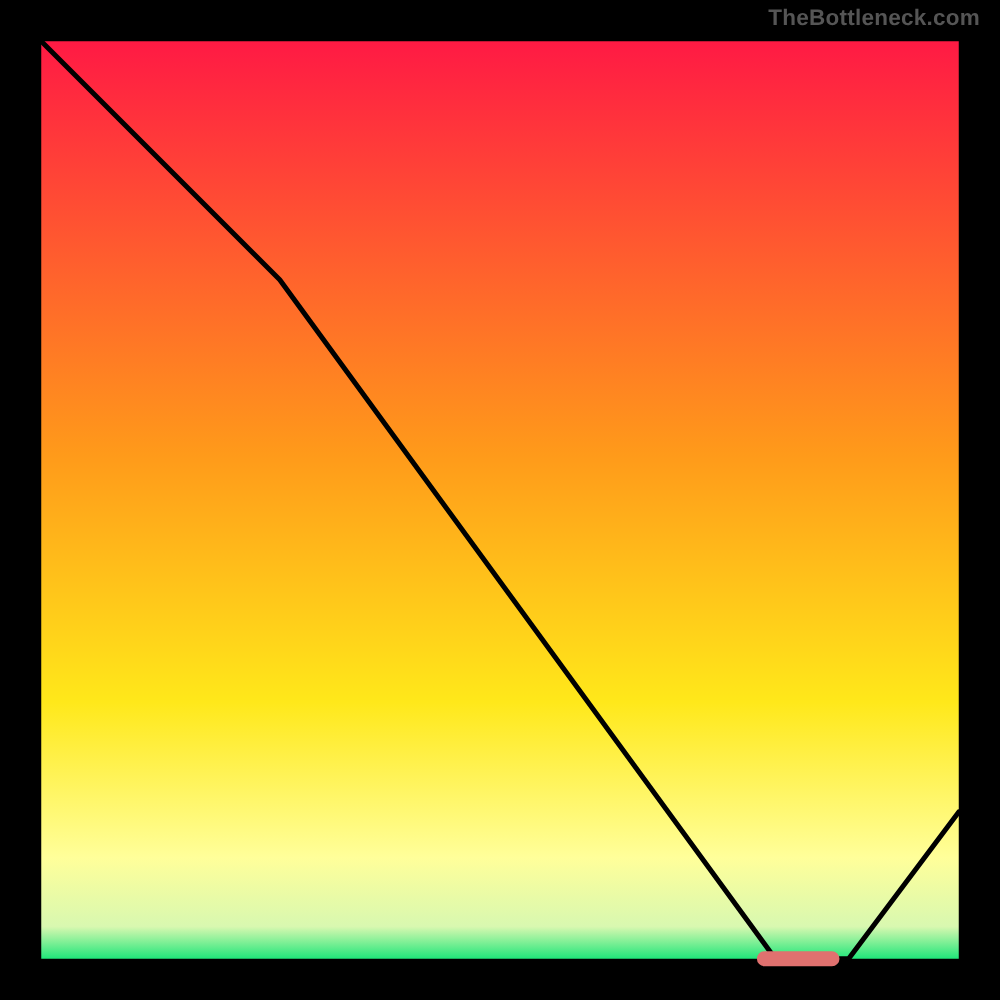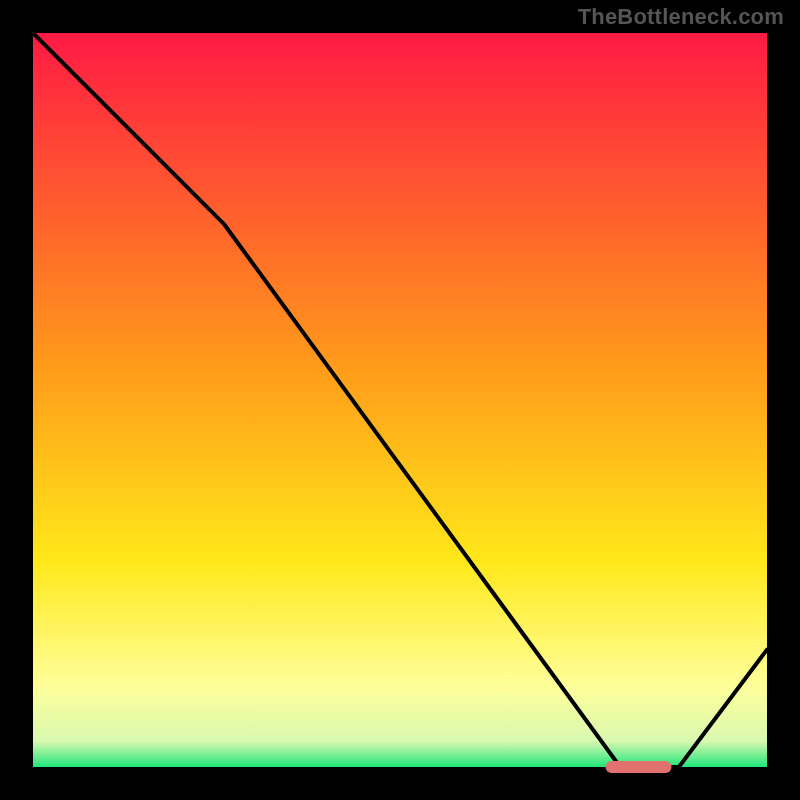--- a/index.html
+++ b/index.html
@@ -14,21 +14,21 @@
   .stage {
     position: relative;
     width: 800px;
     height: 800px;
   }
   .watermark {
     position: absolute;
     top: 4px;
     right: 16px;
     color: #555;
-    font-size: 22px;
+    font-size: 18px;
     font-weight: 600;
     letter-spacing: 0.2px;
     user-select: none;
   }
 </style>
 </head>
 <body>
 
 <div class="stage">
   <svg width="800" height="800" viewBox="0 0 800 800">

